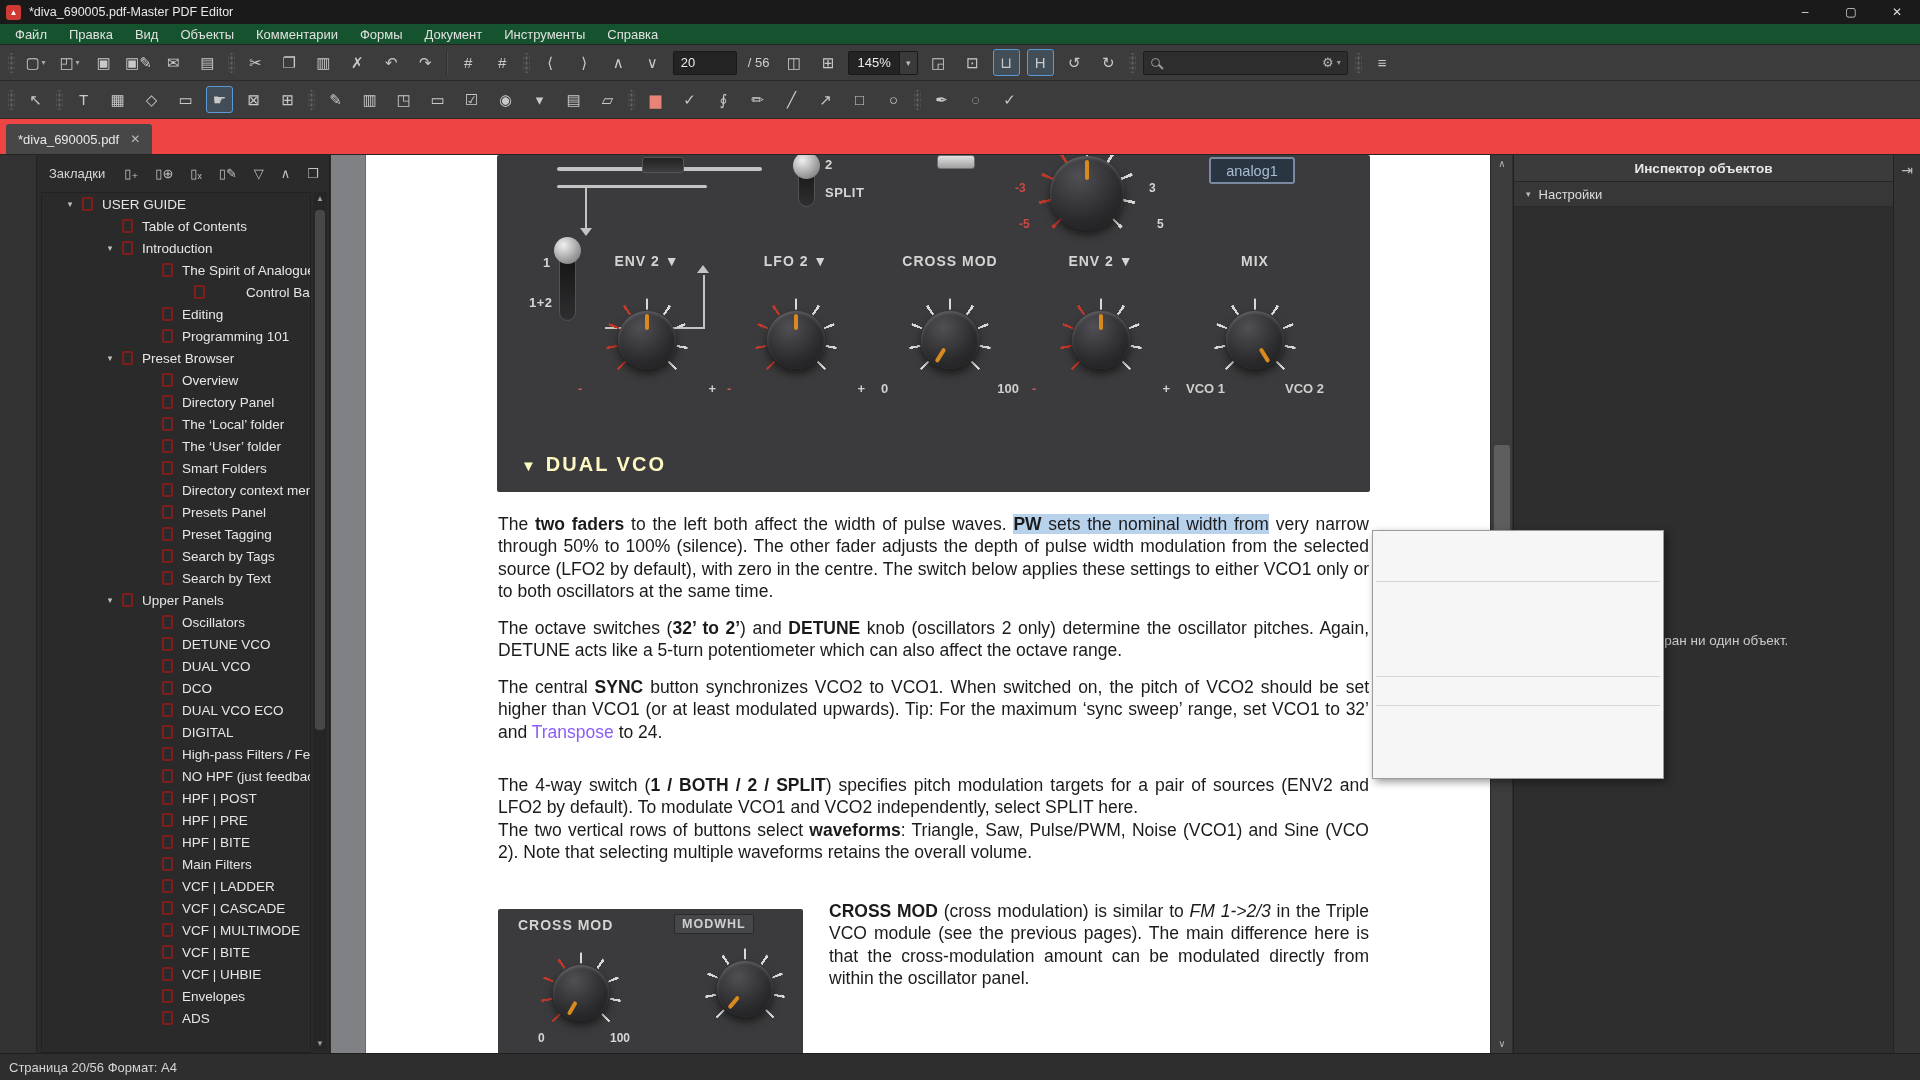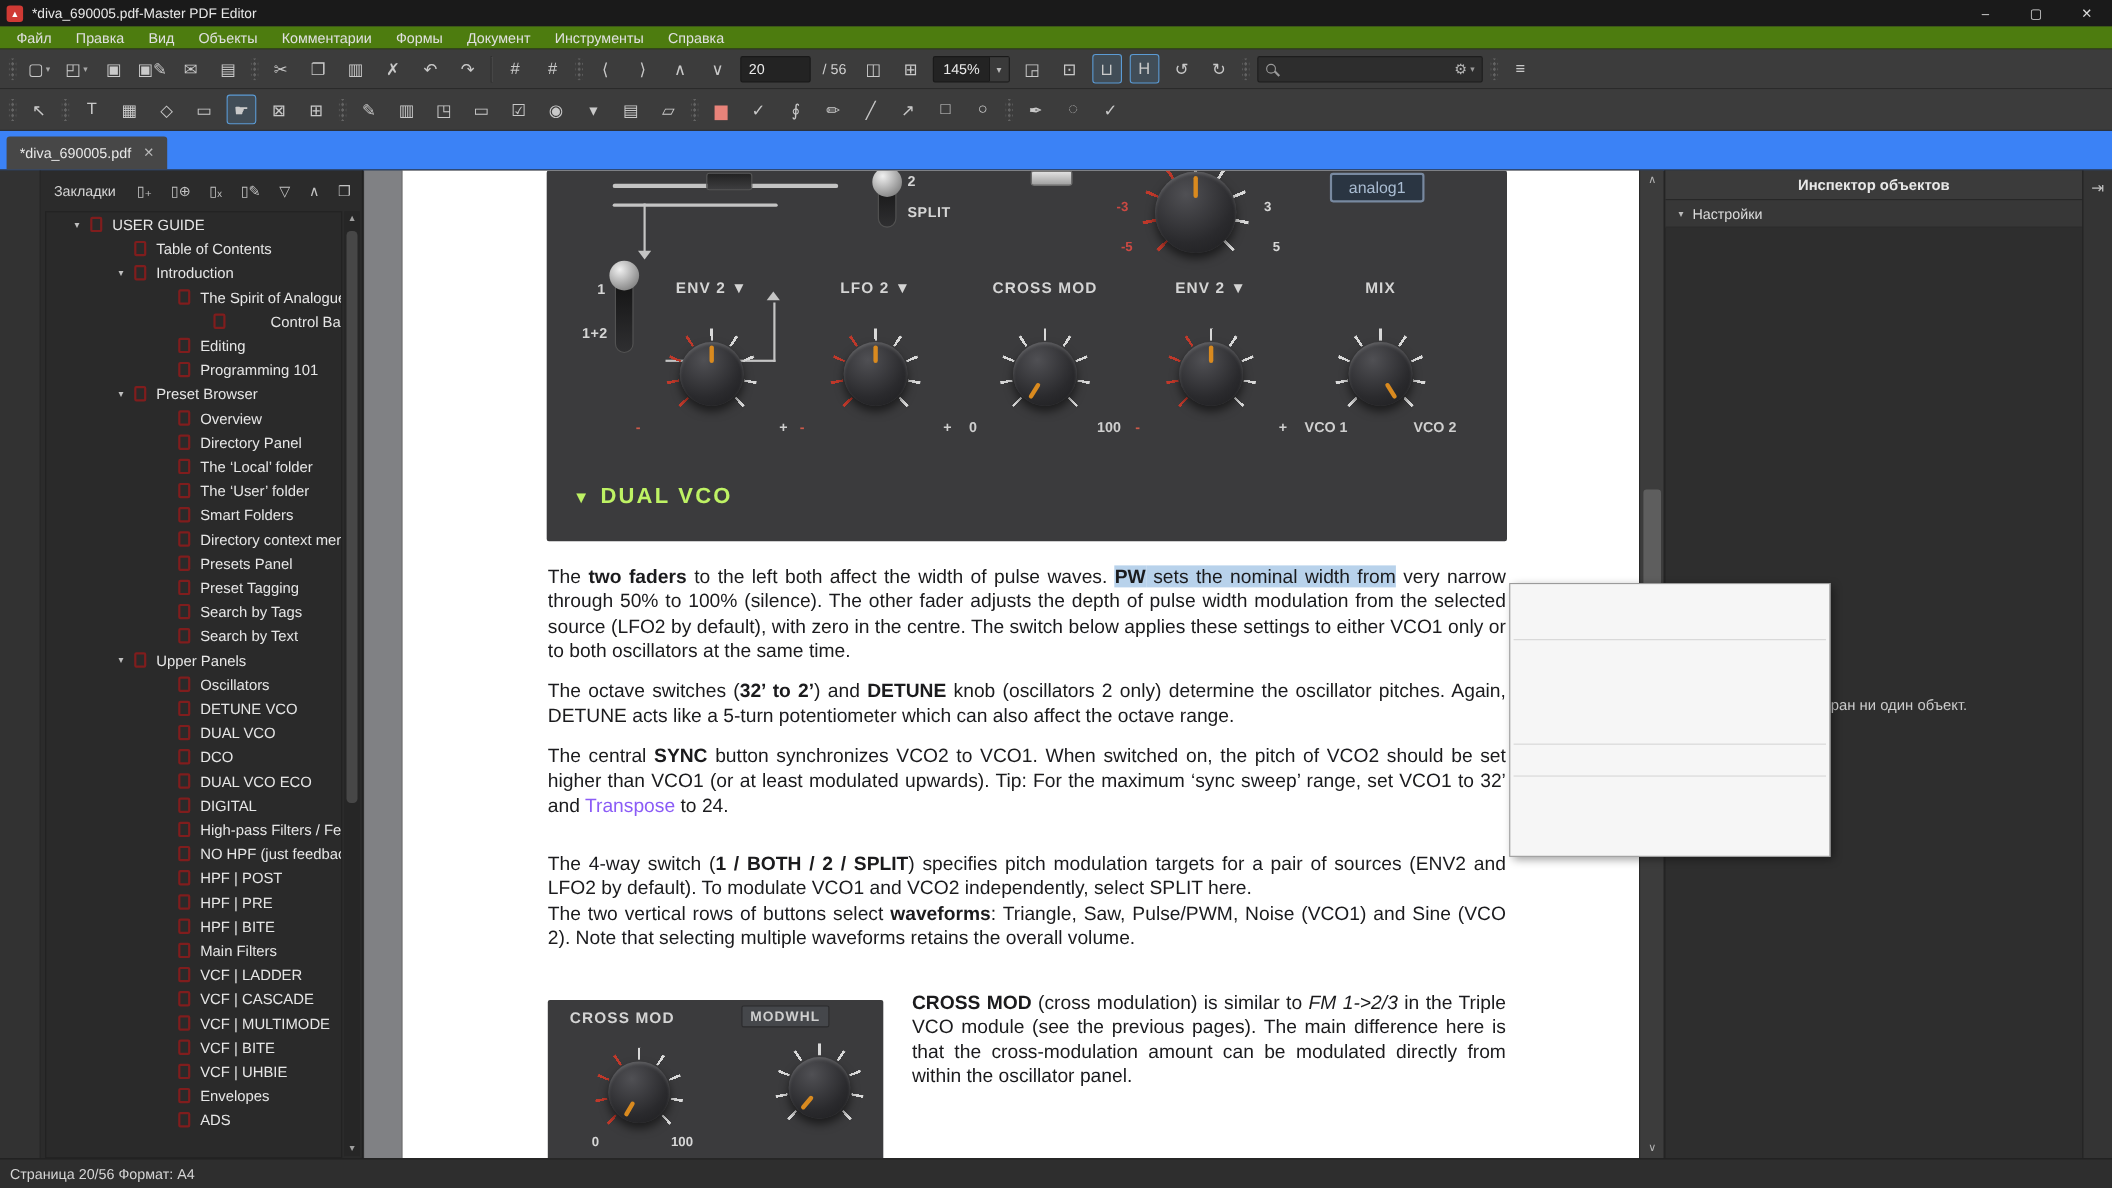--- a/index.html
+++ b/index.html
@@ -7,21 +7,21 @@
   body { font-family:"Liberation Sans", sans-serif; }
   .screen { position:relative; width:1920px; height:1080px; overflow:hidden; background:#2e2e2e; }
 
   
   .titlebar { position:absolute; left:0; top:0; width:1920px; height:24px; background:#1a1a1a; display:flex; align-items:center; color:#e8e8e8; font-size:12.5px; }
   .applogo { width:15px; height:15px; border-radius:3px; background:#d03a34; margin:0 8px 0 6px; display:flex; align-items:center; justify-content:center; color:#fff; font-size:8px; }
   .wbtns { margin-left:auto; display:flex; height:24px; }
   .wbtn { width:46px; height:24px; display:flex; align-items:center; justify-content:center; color:#dcdcdc; font-size:12px; }
 
   
-  .menubar { position:absolute; left:0; top:24px; width:1920px; height:21px; background:#4d7c0f; display:flex; align-items:center; padding-left:4px; border-bottom:1px solid #232323; }
+  .menubar { position:absolute; left:0; top:24px; width:1920px; height:21px; background:#14532d; display:flex; align-items:center; padding-left:4px; border-bottom:1px solid #232323; }
   .menu-item { color:#e0e0e0; font-size:13px; padding:0 11px; height:21px; line-height:21px; }
 
   
   .toolbar { position:absolute; left:0; width:1920px; background:#3c3c3c; display:flex; align-items:center; gap:7px; padding:0 8px; border-bottom:1px solid #2a2a2a; }
   .tb1 { top:45px; height:36px; }
   .tb2 { top:81px; height:38px; }
   .tb { display:inline-flex; align-items:center; justify-content:center; gap:2px; min-width:27px; height:27px; border-radius:3px; color:#c9c9c9; font-size:15px; border:1px solid transparent; flex:none; }
   .tb .dd { font-size:8px; color:#a8a8a8; }
   .tb .g:empty, .dd:empty { display:none; }
   .tb.active { border:1px solid #5b9bd5; background:rgba(91,155,213,.18); }
@@ -32,21 +32,21 @@
   .zoomsel { display:flex; align-items:center; height:24px; background:#232323; border:1px solid #191919; border-radius:2px; }
   .zoomsel .zv { color:#eaeaea; font-size:13px; padding:0 8px; }
   .zoomsel .zdd { width:18px; height:22px; background:#3a3a3a; color:#bbb; font-size:9px; display:flex; align-items:center; justify-content:center; border-left:1px solid #191919; }
   .searchbox { display:flex; align-items:center; width:205px; height:24px; background:#2d2d2d; border:1px solid #1d1d1d; border-radius:2px; }
   .mag { width:9px; height:9px; border:1.6px solid #9a9a9a; border-radius:50%; position:relative; margin:0 7px; flex:none; }
   .mag::after { content:""; position:absolute; width:6px; height:1.6px; background:#9a9a9a; transform:rotate(45deg); right:-5px; bottom:-2px; }
   .searchbox input { flex:1; background:transparent; border:none; outline:none; color:#ddd; font-size:12px; min-width:10px; }
   .searchbox .g2 { color:#b5b5b5; font-size:13px; } .searchbox .dd2 { color:#9a9a9a; font-size:8px; margin:0 6px 0 3px; }
 
   
-  .tabbar { position:absolute; left:0; top:119px; width:1920px; height:36px; background:#3b82f6; border-bottom:1px solid #252525; display:flex; align-items:flex-end; }
+  .tabbar { position:absolute; left:0; top:119px; width:1920px; height:36px; background:#ef4444; border-bottom:1px solid #252525; display:flex; align-items:flex-end; }
   .tab { display:flex; align-items:center; gap:11px; height:30px; margin-left:6px; padding:0 12px; background:#474747; border-radius:3px 3px 0 0; color:#e8e8e8; font-size:13px; }
   .tabclose { color:#b9b9b9; font-size:12px; }
 
   
   .content { position:absolute; left:0; top:155px; width:1920px; height:898px; }
 
   .leftstrip { position:absolute; left:0; top:0; width:37px; height:898px; background:#323232; border-right:1px solid #232323; display:flex; flex-direction:column; align-items:center; gap:27px; padding-top:20px; }
   .lsic { color:#bdbdbd; font-size:18px; } .lsic.active { color:#fff; }
 
   .bmpanel { position:absolute; left:37px; top:0; width:293px; height:898px; background:#2b2b2b; border-right:1px solid #212121; }
@@ -102,21 +102,21 @@
       #d9d9d9 223.2deg 226.8deg, transparent 226.8deg 256.9deg, #d9d9d9 256.9deg 260.6deg, transparent 260.6deg 290.7deg,
       #d9d9d9 290.7deg 294.3deg, transparent 294.3deg 324.4deg, #d9d9d9 324.4deg 328.1deg, transparent 328.1deg 358.2deg,
       #d9d9d9 358.2deg 360deg); }
   .krow { position:absolute; left:0; top:98px; width:996px; height:150px; }
   .kcol { position:absolute; top:0; width:110px; }
   .kcol:nth-child(1){left:95px} .kcol:nth-child(2){left:244px} .kcol:nth-child(3){left:398px} .kcol:nth-child(4){left:549px} .kcol:nth-child(5){left:703px}
   .kcol:nth-child(3) .ind{transform:rotate(-148deg)} .kcol:nth-child(5) .ind{transform:rotate(148deg)}
   .klabel { height:20px; margin-bottom:38px; text-align:center; font-weight:bold; font-size:14px; letter-spacing:1px; color:#d4d4d4; white-space:nowrap; }
   .ksub { display:flex; justify-content:space-between; margin:12px -14px 0; font-size:13px; font-weight:bold; color:#cfcfcf; white-space:nowrap; }
   [data-type="bi"] .ksub span:first-child { color:#cc5a4a; }
-  .vcotitle { position:absolute; left:24px; top:285px; color:#bef264; font-weight:bold; font-size:20px; letter-spacing:2px; }
+  .vcotitle { position:absolute; left:24px; top:298px; color:#fef9c3; font-weight:bold; font-size:20px; letter-spacing:2px; }
   .vcotitle .tri { font-size:15px; margin-right:8px; }
 
   .ptxt { position:absolute; left:132px; width:871px; font-size:17.5px; line-height:22.3px; color:#1b1b1d; text-align:justify; }
   .ptxt .b { font-weight:bold; } .ptxt .i { font-style:italic; }
   .ptxt .l { color:#8b5cf6; } .ptxt .s { background:#b8d2eb; }
   .pnarrow { left:463px; width:540px; }
 
   .s2title { position:absolute; color:#d4d4d4; font-weight:bold; font-size:14px; letter-spacing:1px; }
   .s2box { position:absolute; background:#45474b; border:1px solid #2b2b2d; border-radius:2px; color:#cfcfcf; font-weight:bold; font-size:12.5px; padding:2px 7px; letter-spacing:1px; }
   .s2k { position:absolute; width:56px; height:56px; }

